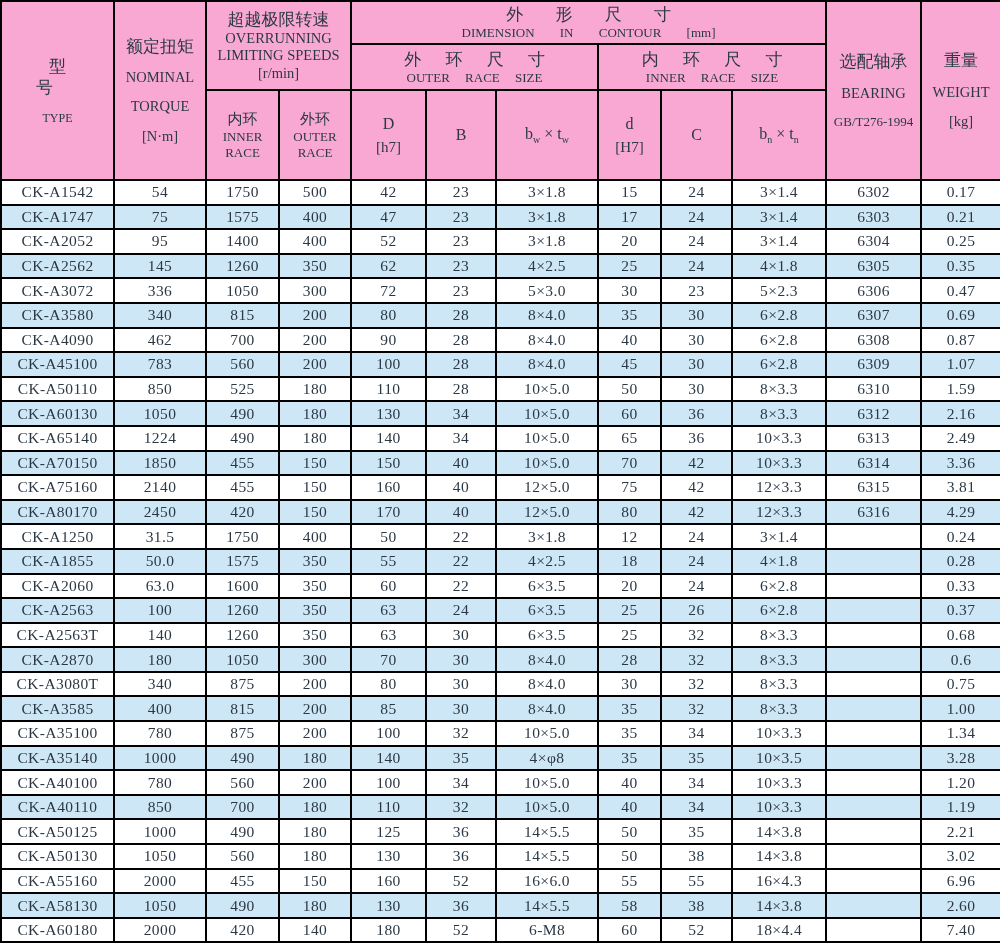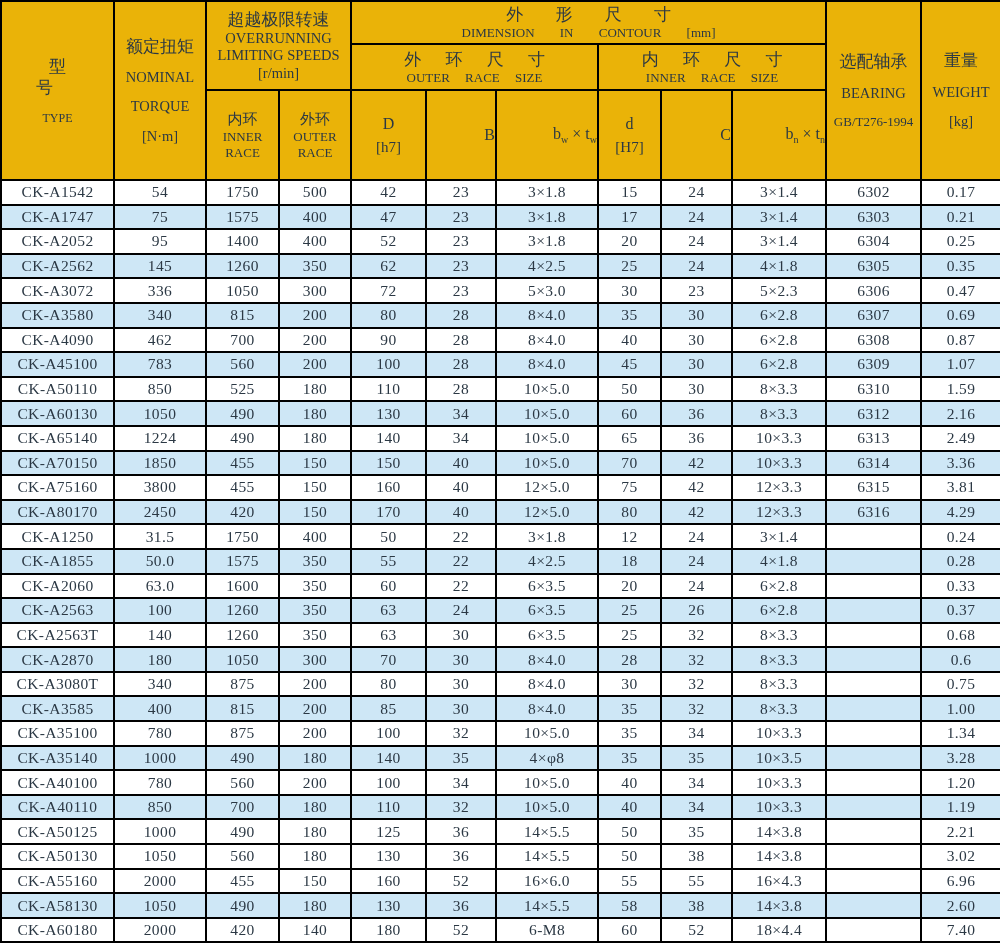--- a/index.html
+++ b/index.html
@@ -11,28 +11,28 @@
     font-family: "Liberation Serif", "DejaVu Serif", serif;
     color: #2b3844;
   }
   th, td {
     border: 2px solid #000000;
     text-align: center;
     vertical-align: middle;
     padding: 0;
     overflow: hidden;
   }
-  thead th { background: #eab308; font-weight: normal; }
+  thead th { background: #f9a8d4; font-weight: normal; }
   tbody td { height: 22.6px; font-size: 15.5px; background: #ffffff; letter-spacing: 0.4px; }
   tbody tr.shade td { background: #cee7f6; }
   tbody td.blank { background: #ffffff; }
 
   .hr1 th { height: 41px; }
   .hr2 th { height: 44px; }
-  .hr3 th { height: 88px; text-align: right; }
+  .hr3 th { height: 88px; }
 
   .stack { display: flex; flex-direction: column; justify-content: center; align-items: center; height: 100%; }
   .zh   { font-size: 17px; line-height: 1.25; }
   .zh-wide { letter-spacing: 14px; text-indent: 14px; }
   .zh-wide2 { letter-spacing: 26px; text-indent: 26px; }
   .en   { font-size: 14.5px; line-height: 1.2; }
   .en-small { font-size: 13px; line-height: 1.2; }
   .en-sp { word-spacing: 12px; }
   .en-sp2 { word-spacing: 22px; }
   .gap6 > * { margin: 3px 0; }
@@ -324,21 +324,21 @@
         <td>40</td>
         <td>10×5.0</td>
         <td>70</td>
         <td>42</td>
         <td>10×3.3</td>
         <td>6314</td>
         <td>3.36</td>
       </tr>
       <tr>
         <td>CK-A75160</td>
-        <td>3800</td>
+        <td>2140</td>
         <td>455</td>
         <td>150</td>
         <td>160</td>
         <td>40</td>
         <td>12×5.0</td>
         <td>75</td>
         <td>42</td>
         <td>12×3.3</td>
         <td>6315</td>
         <td>3.81</td>

